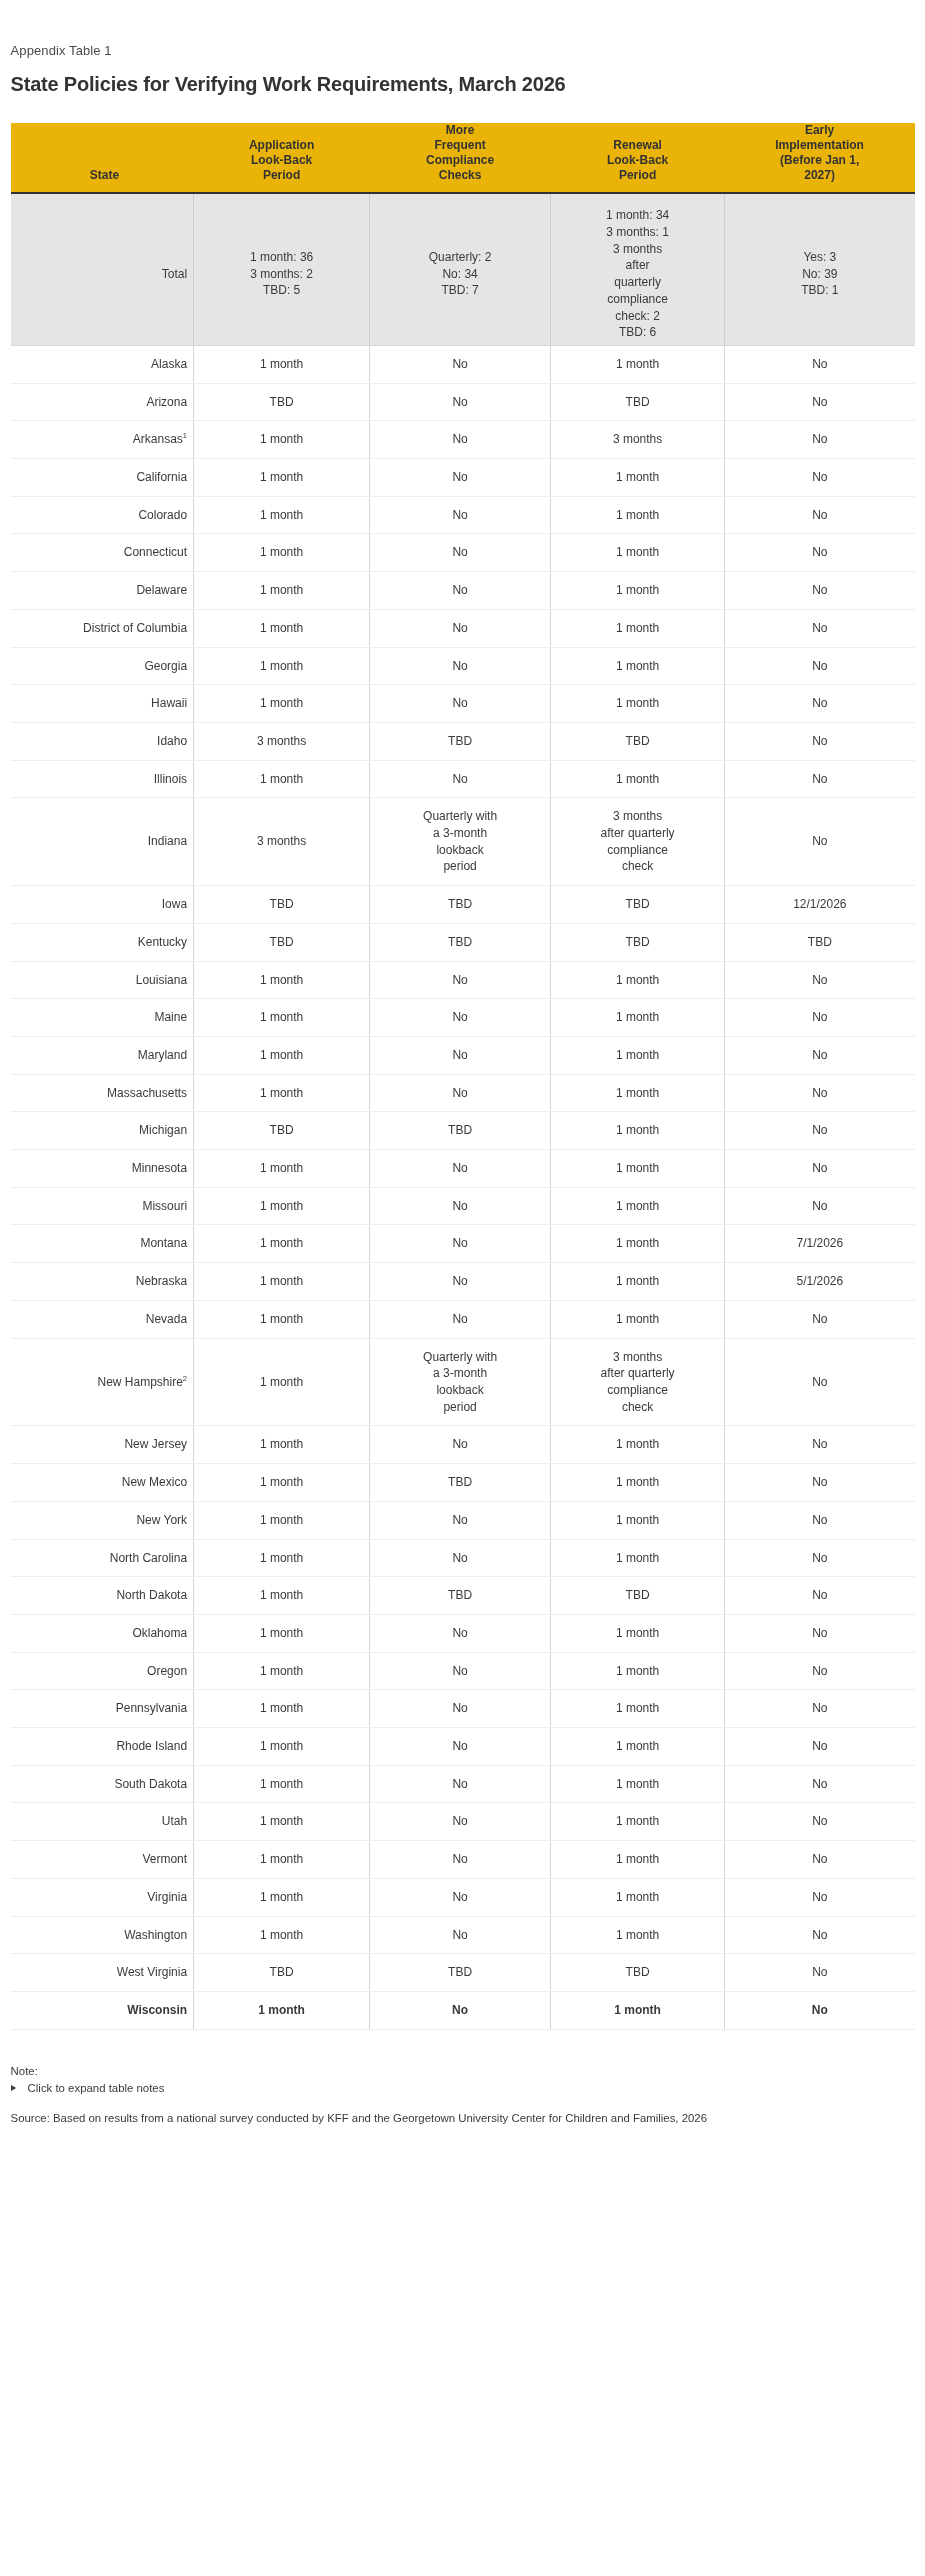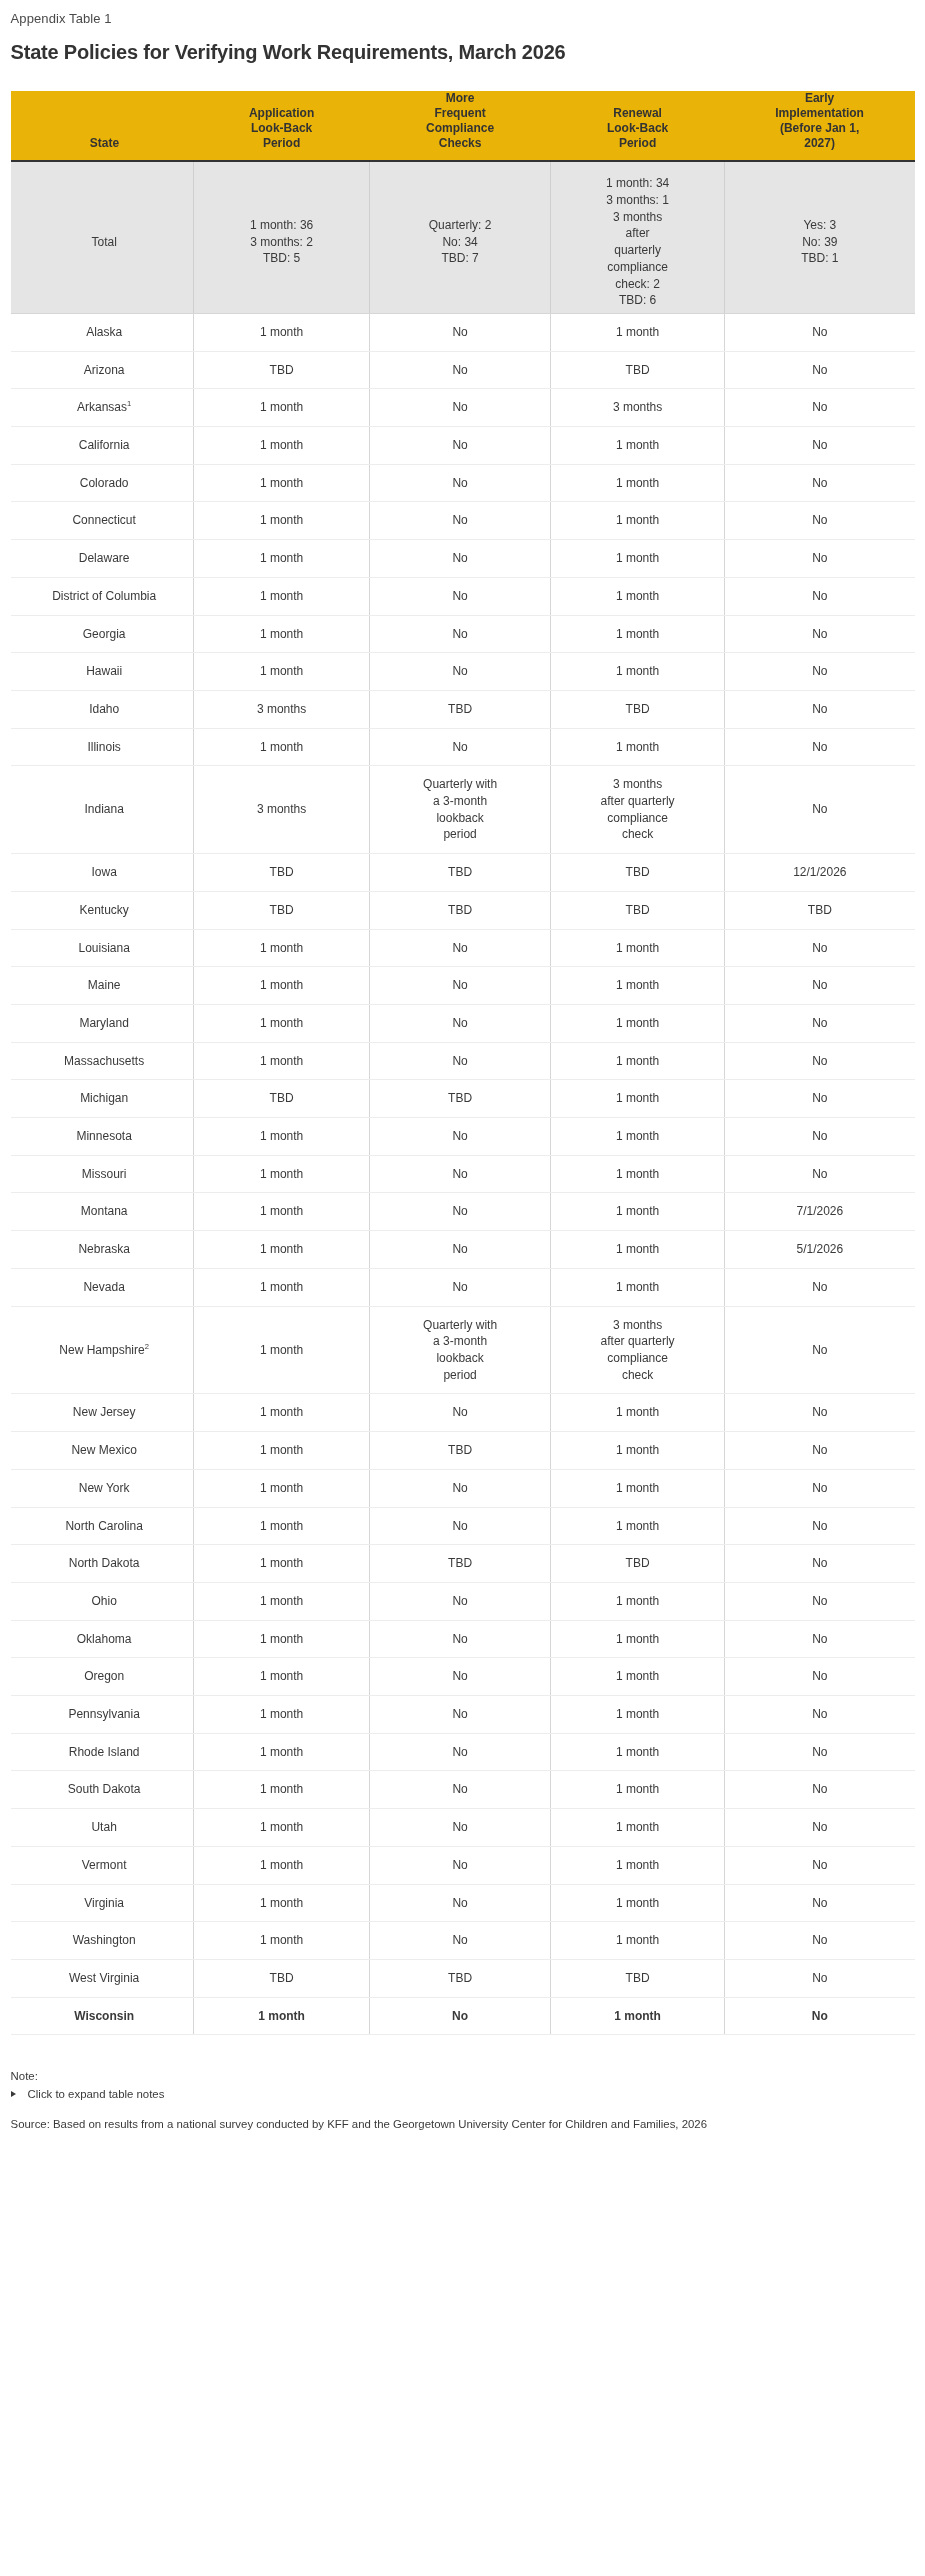--- a/index.html
+++ b/index.html
@@ -11,20 +11,21 @@
     width: 925px;
     min-height: 2576px;
     font-family: "Liberation Sans", sans-serif;
     color: #3a3a3a;
     -webkit-font-smoothing: antialiased;
   }
   .page {
     width: 899px;
     box-sizing: border-box;
     padding: 0 10.6px;
+    margin-top: 32px;
   }
   .eyebrow {
     font-size: 13px;
     line-height: 16px;
     color: #4a4a4a;
     padding-top: 10.6px;
     letter-spacing: 0.1px;
   }
   .title {
     font-size: 20px;
@@ -67,21 +68,21 @@
     font-size: 12px;
     line-height: 16.7px;
     color: #3a3a3a;
     text-align: center;
     vertical-align: middle;
     padding: 10px 6px;
     border-bottom: 0.8px solid #ededed;
     border-left: 0.8px solid #d6d6d6;
   }
   tbody td.state {
-    text-align: center;
+    text-align: right;
     padding-left: 10.6px;
     border-left: none;
   }
 
   tr.total-row td {
     background: #e5e5e5;
     border-bottom: 0.8px solid #d6d6d6;
     border-left: 0.8px solid #cfcfcf;
     padding-top: 13.7px;
     padding-bottom: 4px;
@@ -414,27 +415,20 @@
           <td class="ml">No</td>
         </tr>
         <tr>
           <td class="state"><span>North Dakota</span></td>
           <td class="ml">1 month</td>
           <td class="ml">TBD</td>
           <td class="ml">TBD</td>
           <td class="ml">No</td>
         </tr>
         <tr>
-          <td class="state"><span>Ohio</span></td>
-          <td class="ml">1 month</td>
-          <td class="ml">No</td>
-          <td class="ml">1 month</td>
-          <td class="ml">No</td>
-        </tr>
-        <tr>
           <td class="state"><span>Oklahoma</span></td>
           <td class="ml">1 month</td>
           <td class="ml">No</td>
           <td class="ml">1 month</td>
           <td class="ml">No</td>
         </tr>
         <tr>
           <td class="state"><span>Oregon</span></td>
           <td class="ml">1 month</td>
           <td class="ml">No</td>

